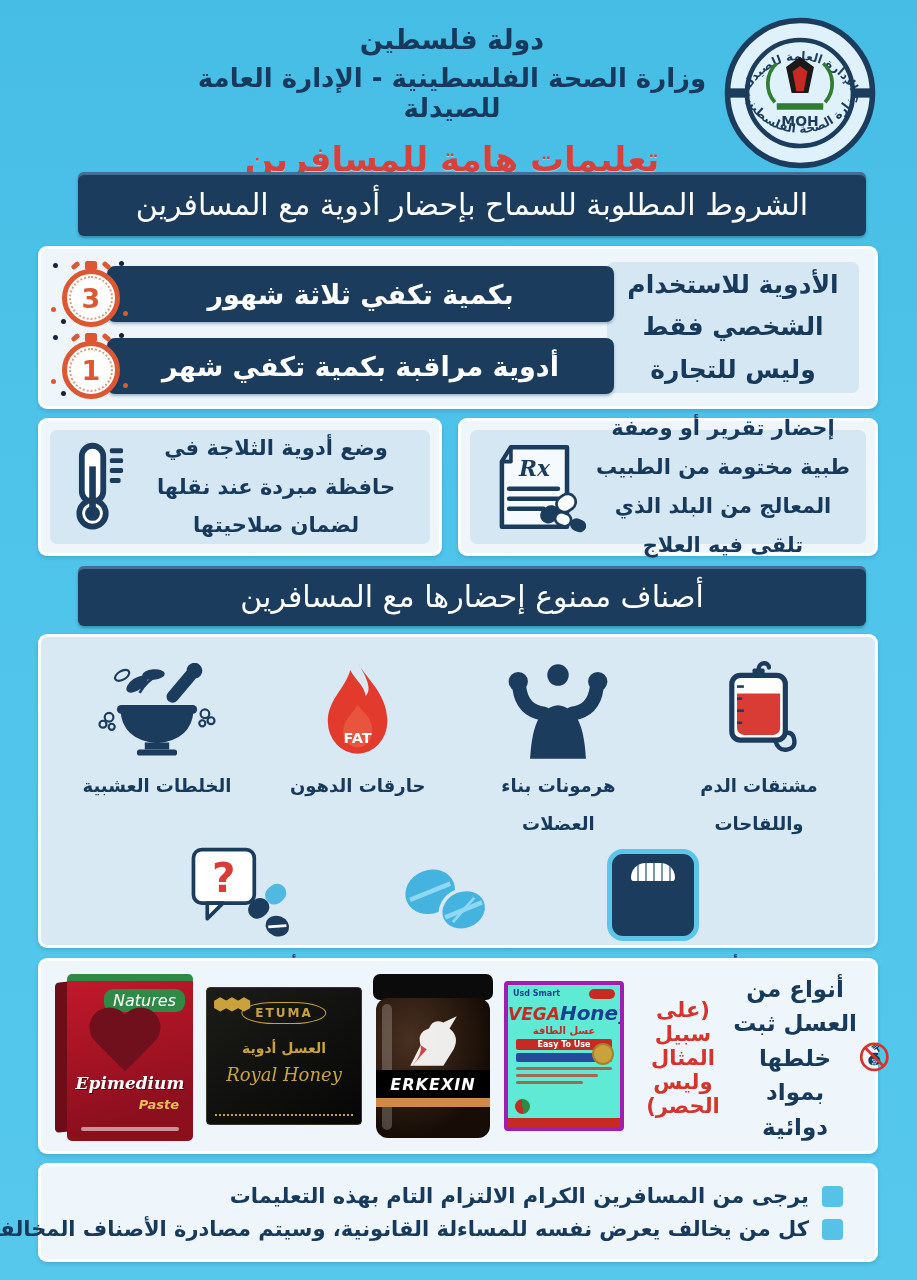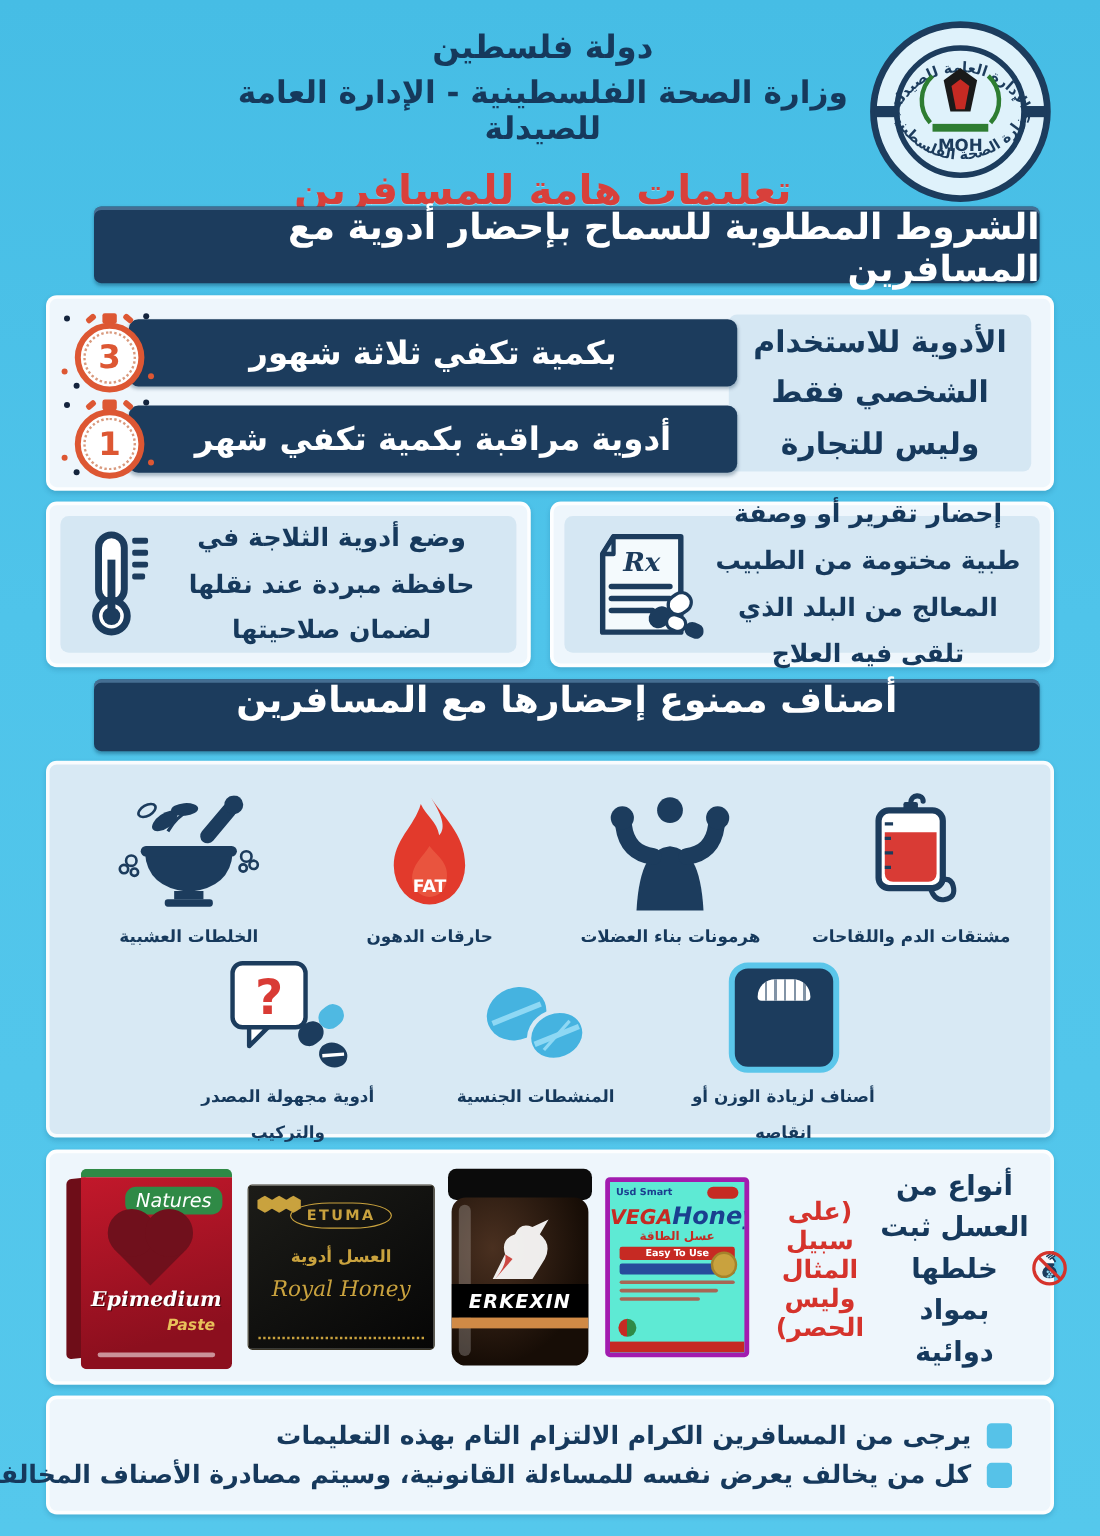--- a/index.html
+++ b/index.html
@@ -9,21 +9,21 @@
 
   
   .header-text{position:absolute;top:24px;right:210px;width:510px;text-align:center;color:#16395c;}
   .country{font-size:27px;font-weight:bold;}
   .ministry{font-size:26px;font-weight:bold;margin-top:8px;}
   .main-title{font-size:34px;font-weight:bold;color:#d8403b;margin-top:16px;text-shadow:0 1px 0 rgba(255,255,255,.35);}
   .logo{position:absolute;top:14px;left:718px;width:164px;height:158px;}
 
   
   .banner{position:absolute;left:78px;width:788px;background:#1c3c5d;border-radius:6px;
-          display:flex;align-items:flex-start;justify-content:center;color:#fff;font-weight:bold;
+          display:flex;align-items:center;justify-content:center;color:#fff;font-weight:normal;
           font-size:30px;box-shadow:inset 0 3px 0 rgba(120,170,210,.45),0 2px 3px rgba(0,40,70,.35);}
   .banner-1{top:172px;height:64px;}
   .banner-2{top:566px;height:60px;}
 
   
   .panel{position:absolute;background:#eef6fc;border-radius:9px;border:3px solid rgba(255,255,255,.85);
          box-shadow:0 2px 4px rgba(0,60,100,.18);box-sizing:border-box;}
 
   
   .panel-conditions{left:38px;top:246px;width:840px;height:163px;}
@@ -58,21 +58,21 @@
 
   
   .panel-prohibited{left:38px;top:634px;width:840px;height:314px;background:#d8e9f4;}
   .p-row{display:flex;direction:rtl;}
   .p-row-1{justify-content:space-between;padding:16px 18px 0 18px;}
   .p-row-2{justify-content:space-between;padding:2px 120px 0 96px;}
   .p-item{display:flex;flex-direction:column;align-items:center;width:196px;}
   .p-row-2 .p-item{width:205px;}
   .p-icon{height:108px;display:flex;align-items:flex-end;justify-content:center;}
   .p-row-2 .p-icon{height:96px;}
-  .p-label{margin-top:6px;max-width:180px;text-align:center;color:#16395c;font-size:14px;font-weight:bold;line-height:2.1;}
+  .p-label{margin-top:6px;max-width:180px;text-align:center;color:#16395c;font-size:18px;font-weight:bold;line-height:2.1;}
   .scale-icon{width:82px;height:82px;background:#1c3c5d;border-radius:16px;border:5px solid #5bc6ea;position:relative;box-sizing:content-box;}
   .scale-dial{position:absolute;top:9px;left:50%;transform:translateX(-50%);width:44px;height:18px;background:#fff;
               border-radius:22px 22px 5px 5px;overflow:hidden;}
   .scale-dial::before{content:"";position:absolute;inset:0;background:repeating-linear-gradient(90deg,transparent 0 6px,#1c3c5d 6px 8px);opacity:.55;}
 
   
   .panel-products{left:38px;top:958px;width:840px;height:196px;display:flex;direction:ltr;align-items:center;
                   padding:0 14px;gap:11px;}
   .product{flex:0 0 auto;position:relative;}
   

